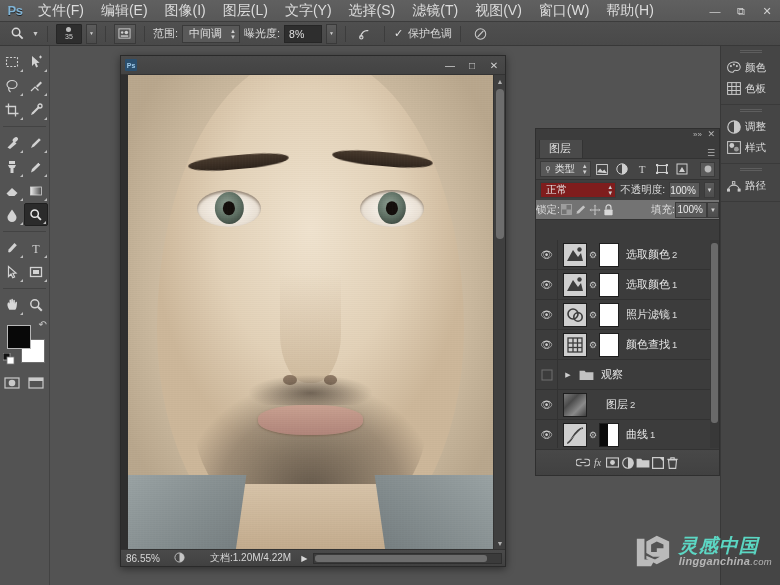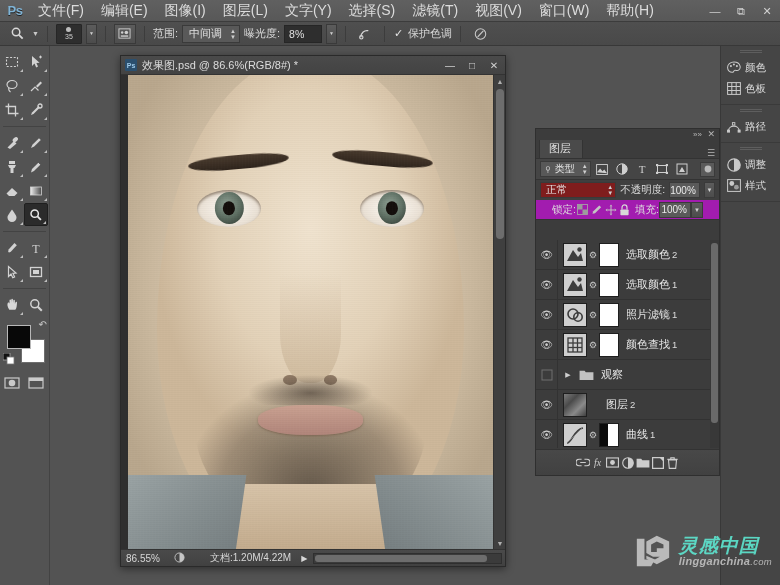--- a/index.html
+++ b/index.html
@@ -189,22 +189,22 @@
   .lp-lbl { font-size:10.5px; color:#dcdcdc; white-space:nowrap; }
   .lp-numbox {
     background:#5a5a5a; border:1px solid #3a3a3a; height:16px; width:32px;
     display:flex; align-items:center; justify-content:flex-end; padding-right:3px;
     font-size:10px; color:#eaeaea;
   }
   .lp-arrowbtn { width:12px;height:16px; background:linear-gradient(#5c5c5c,#4c4c4c);
     border:1px solid #3a3a3a; display:flex;align-items:center;justify-content:center;
     font-size:6px; color:#d0d0d0; }
   .lp-lockrow {
-    height:20px; display:flex; align-items:center; padding:1px 16px; gap:0;
-    background:#a21caf; border-bottom:1px solid #333;
+    height:20px; display:flex; align-items:center; padding:1px 0; gap:0;
+    background:#737373; border-bottom:1px solid #333;
   }
   .lp-lockicon { width:14px;height:14px;display:flex;align-items:center;justify-content:center;
     color:#bdbdbd; font-size:10px; }
 
   .lp-list {
     position:absolute; left:0; right:0; top:111px; bottom:27px;
     background:#3c3c3c; overflow:hidden;
   }
   .layer-row {
     height:30px; display:flex; align-items:center;
@@ -571,21 +571,20 @@
             <rect x="1" y="2" width="14" height="10" fill="none" stroke="#cacaca" stroke-width="1.2"></rect>
             <rect x="1" y="2" width="14" height="3" fill="#cacaca"></rect>
           </svg>
       </div>
     </div>
   </div>
 
   <div class="docwin">
     <div class="doctitle">
       <div class="psicon">Ps</div>
-      <div class="tname">效果图.psd @ 86.6%(RGB/8#) *</div>
       <div class="doc-winbtns">
         <div class="doc-winbtn">—</div>
         <div class="doc-winbtn">□</div>
         <div class="doc-winbtn close">✕</div>
       </div>
     </div>
 
     <div class="canvas-wrap">
       <div class="canvas-img">
         <div class="face-bg"></div>
@@ -907,53 +906,53 @@
             </svg>
         </span>
         <span class="dock-lbl">色板</span>
       </div>
     </div>
 
     <div class="dock-group">
       <div class="dock-grip"></div>
       <div class="dock-item">
         <span class="dock-ico">
-          <svg width="14" height="12" viewBox="0 0 15 12">
-              <path d="M1.6 10 C1.6 3.5, 13 3.5, 13 10" fill="none" stroke="#c9c9c9" stroke-width="1.2"></path>
-              <rect x="0" y="8.8" width="3.2" height="3.2" fill="#c9c9c9"></rect>
-              <rect x="11.4" y="8.8" width="3.2" height="3.2" fill="#c9c9c9"></rect>
-              <rect x="5.8" y="1.3" width="2.6" height="2.6" fill="none" stroke="#c9c9c9" stroke-width="1"></rect>
-            </svg>
-        </span>
-        <span class="dock-lbl">路径</span>
-      </div>
-    </div>
-
-    <div class="dock-group">
-      <div class="dock-grip"></div>
-      <div class="dock-item">
-        <span class="dock-ico">
           <svg width="14" height="14" viewBox="0 0 14 14">
               <circle cx="7" cy="7" r="6.2" fill="none" stroke="#c9c9c9" stroke-width="1.2"></circle>
               <path d="M7 0.8 A6.2 6.2 0 0 1 7 13.2 Z" fill="#c9c9c9"></path>
             </svg>
         </span>
         <span class="dock-lbl">调整</span>
       </div>
       <div class="dock-item">
         <span class="dock-ico">
           <svg width="14" height="13" viewBox="0 0 14 13">
               <rect x="0.6" y="0.6" width="12.8" height="11.8" fill="none" stroke="#c9c9c9" stroke-width="1"></rect>
               <circle cx="4.8" cy="4.5" r="2.4" fill="#c9c9c9"></circle>
               <circle cx="9.4" cy="8.2" r="2.4" fill="#9b9b9b"></circle>
             </svg>
         </span>
         <span class="dock-lbl">样式</span>
       </div>
     </div>
+
+    <div class="dock-group">
+      <div class="dock-grip"></div>
+      <div class="dock-item">
+        <span class="dock-ico">
+          <svg width="14" height="12" viewBox="0 0 15 12">
+              <path d="M1.6 10 C1.6 3.5, 13 3.5, 13 10" fill="none" stroke="#c9c9c9" stroke-width="1.2"></path>
+              <rect x="0" y="8.8" width="3.2" height="3.2" fill="#c9c9c9"></rect>
+              <rect x="11.4" y="8.8" width="3.2" height="3.2" fill="#c9c9c9"></rect>
+              <rect x="5.8" y="1.3" width="2.6" height="2.6" fill="none" stroke="#c9c9c9" stroke-width="1"></rect>
+            </svg>
+        </span>
+        <span class="dock-lbl">路径</span>
+      </div>
+    </div>
   </div>
 
   <div class="watermark">
     <div class="wm-logo">
       <svg width="38" height="38" viewBox="0 0 40 40">
         <path d="M3 6 L11 6 L11 28 L22 28 L18 35 L3 35 Z" fill="#c9c9c9"></path>
         <path d="M24 3 L37 9 L37 26 L24 33 L13 27 L13 24 L22 28 L31 23 L31 12 L24 9 L18 12 L18 20 L24 20 L24 16 L31 16 L31 25 L20 25 L13 21 L13 9 Z" fill="#c9c9c9"></path>
       </svg>
     </div>
     <div class="wm-txt">

